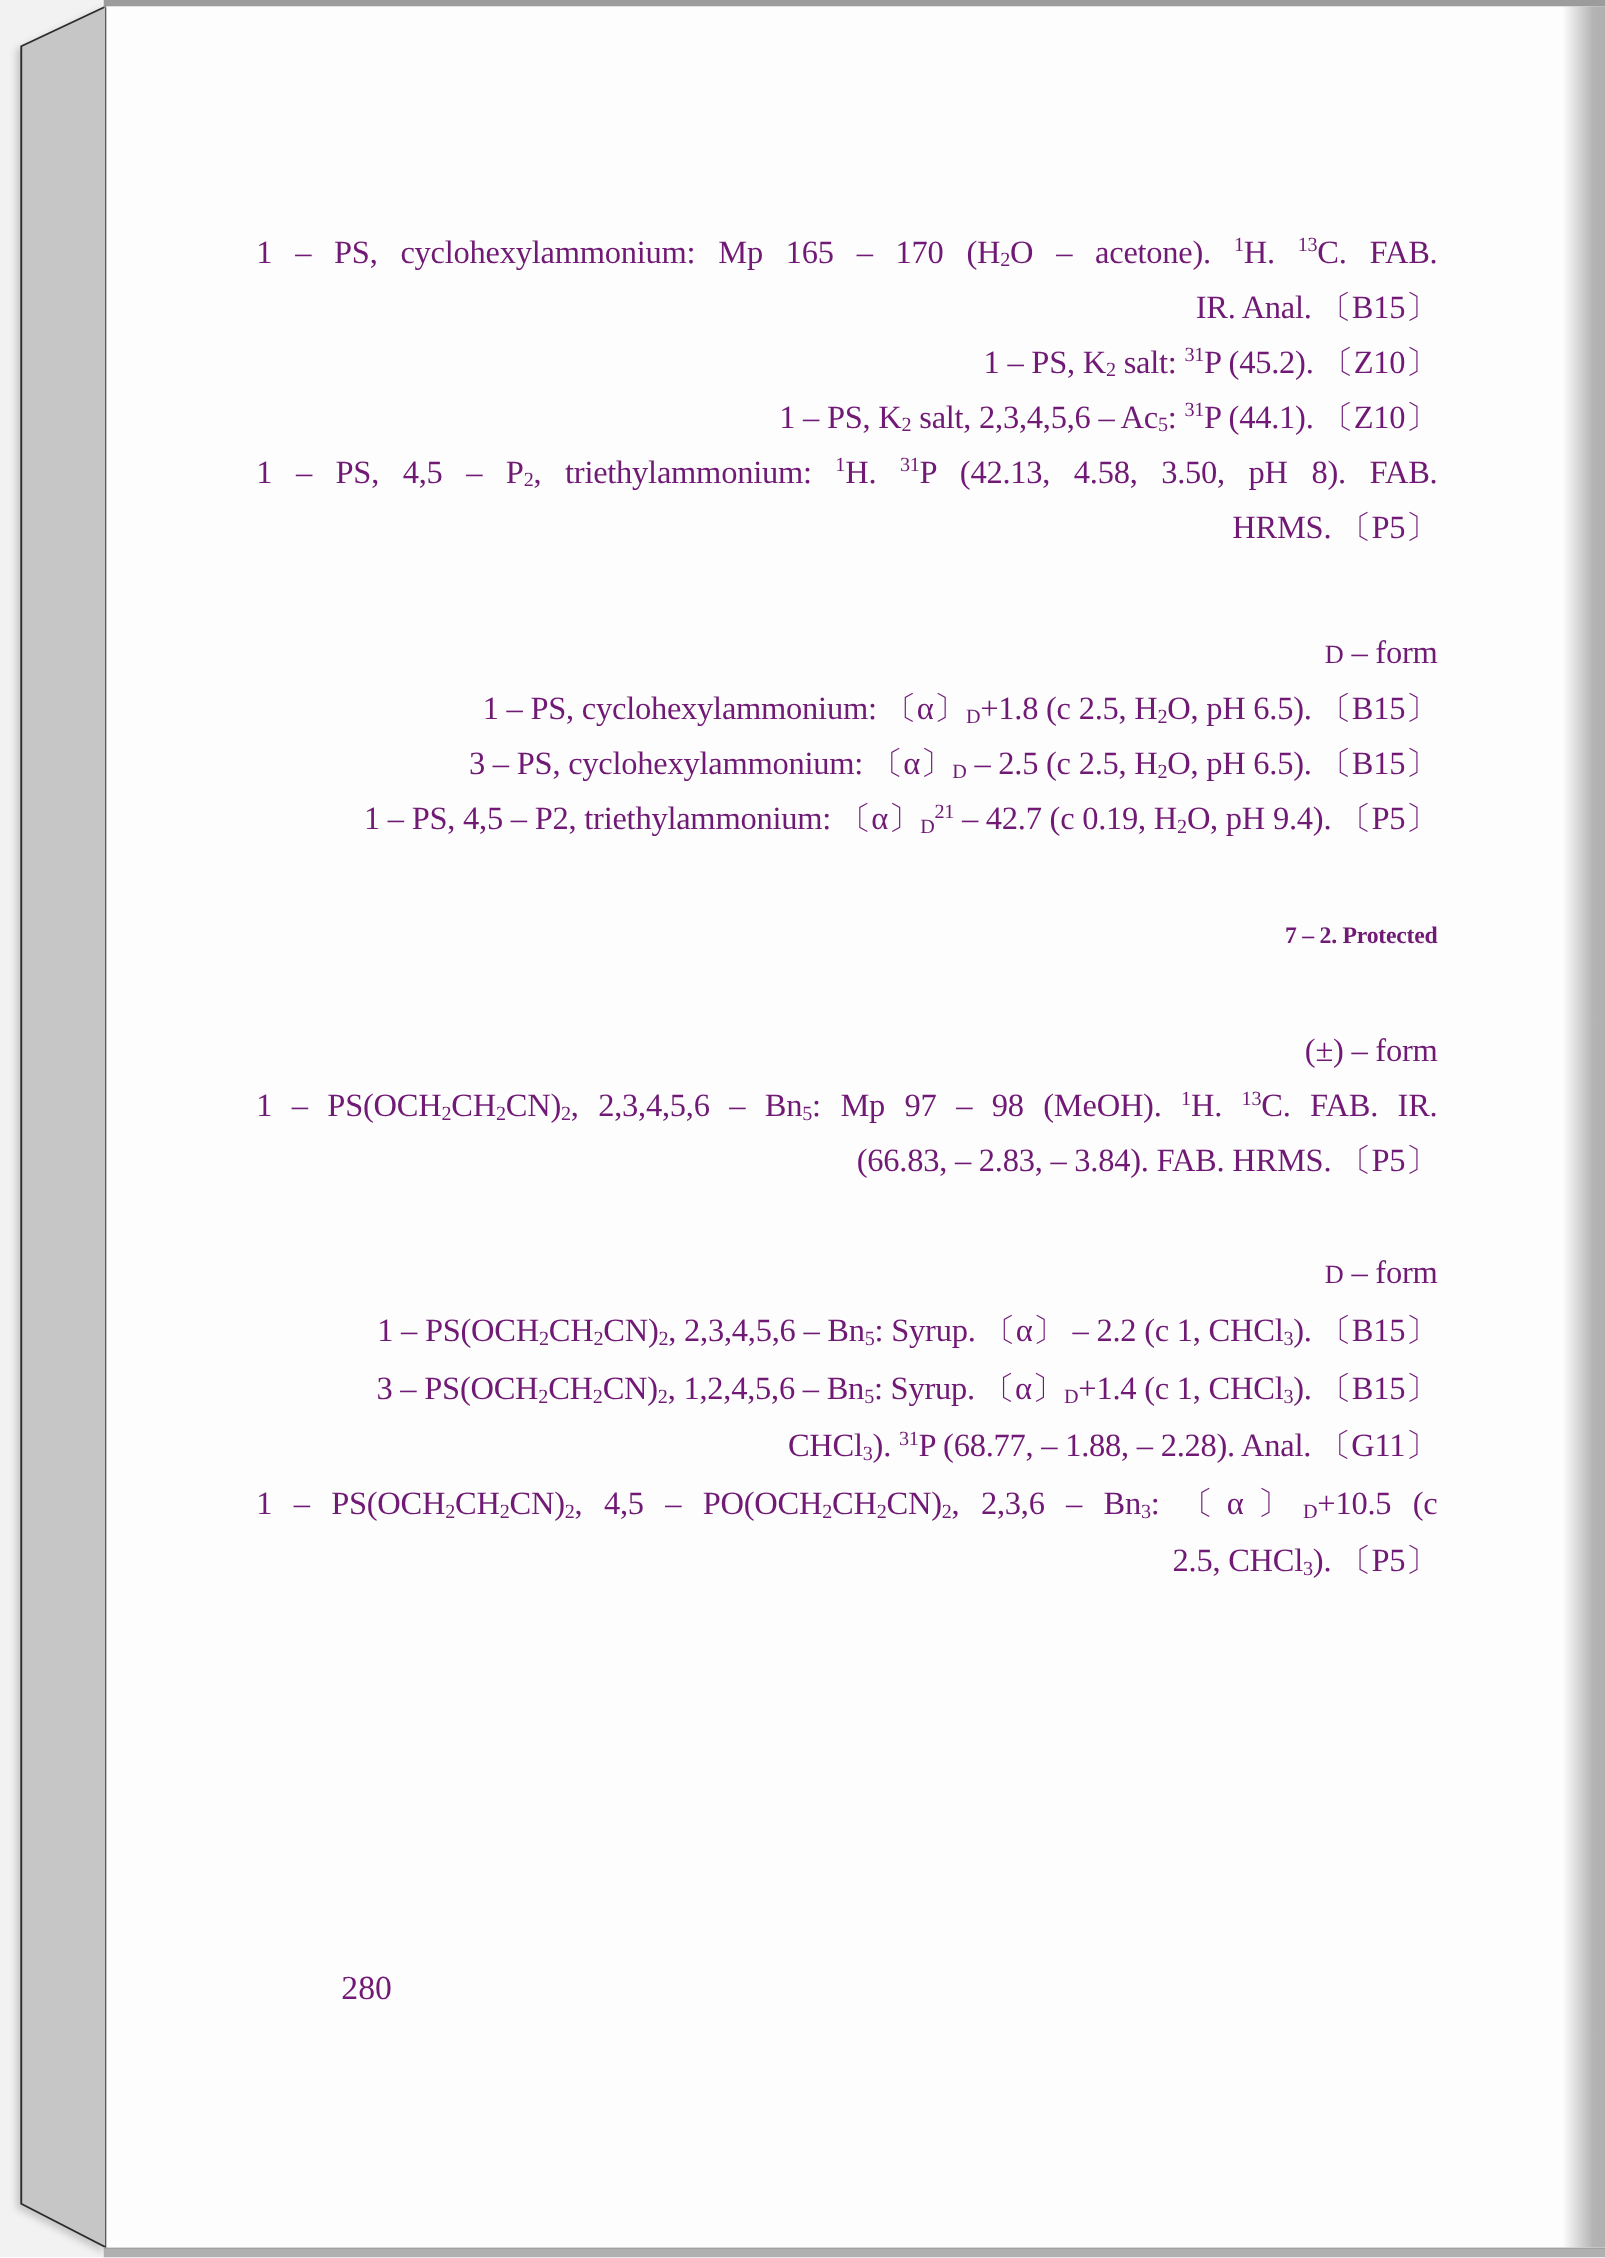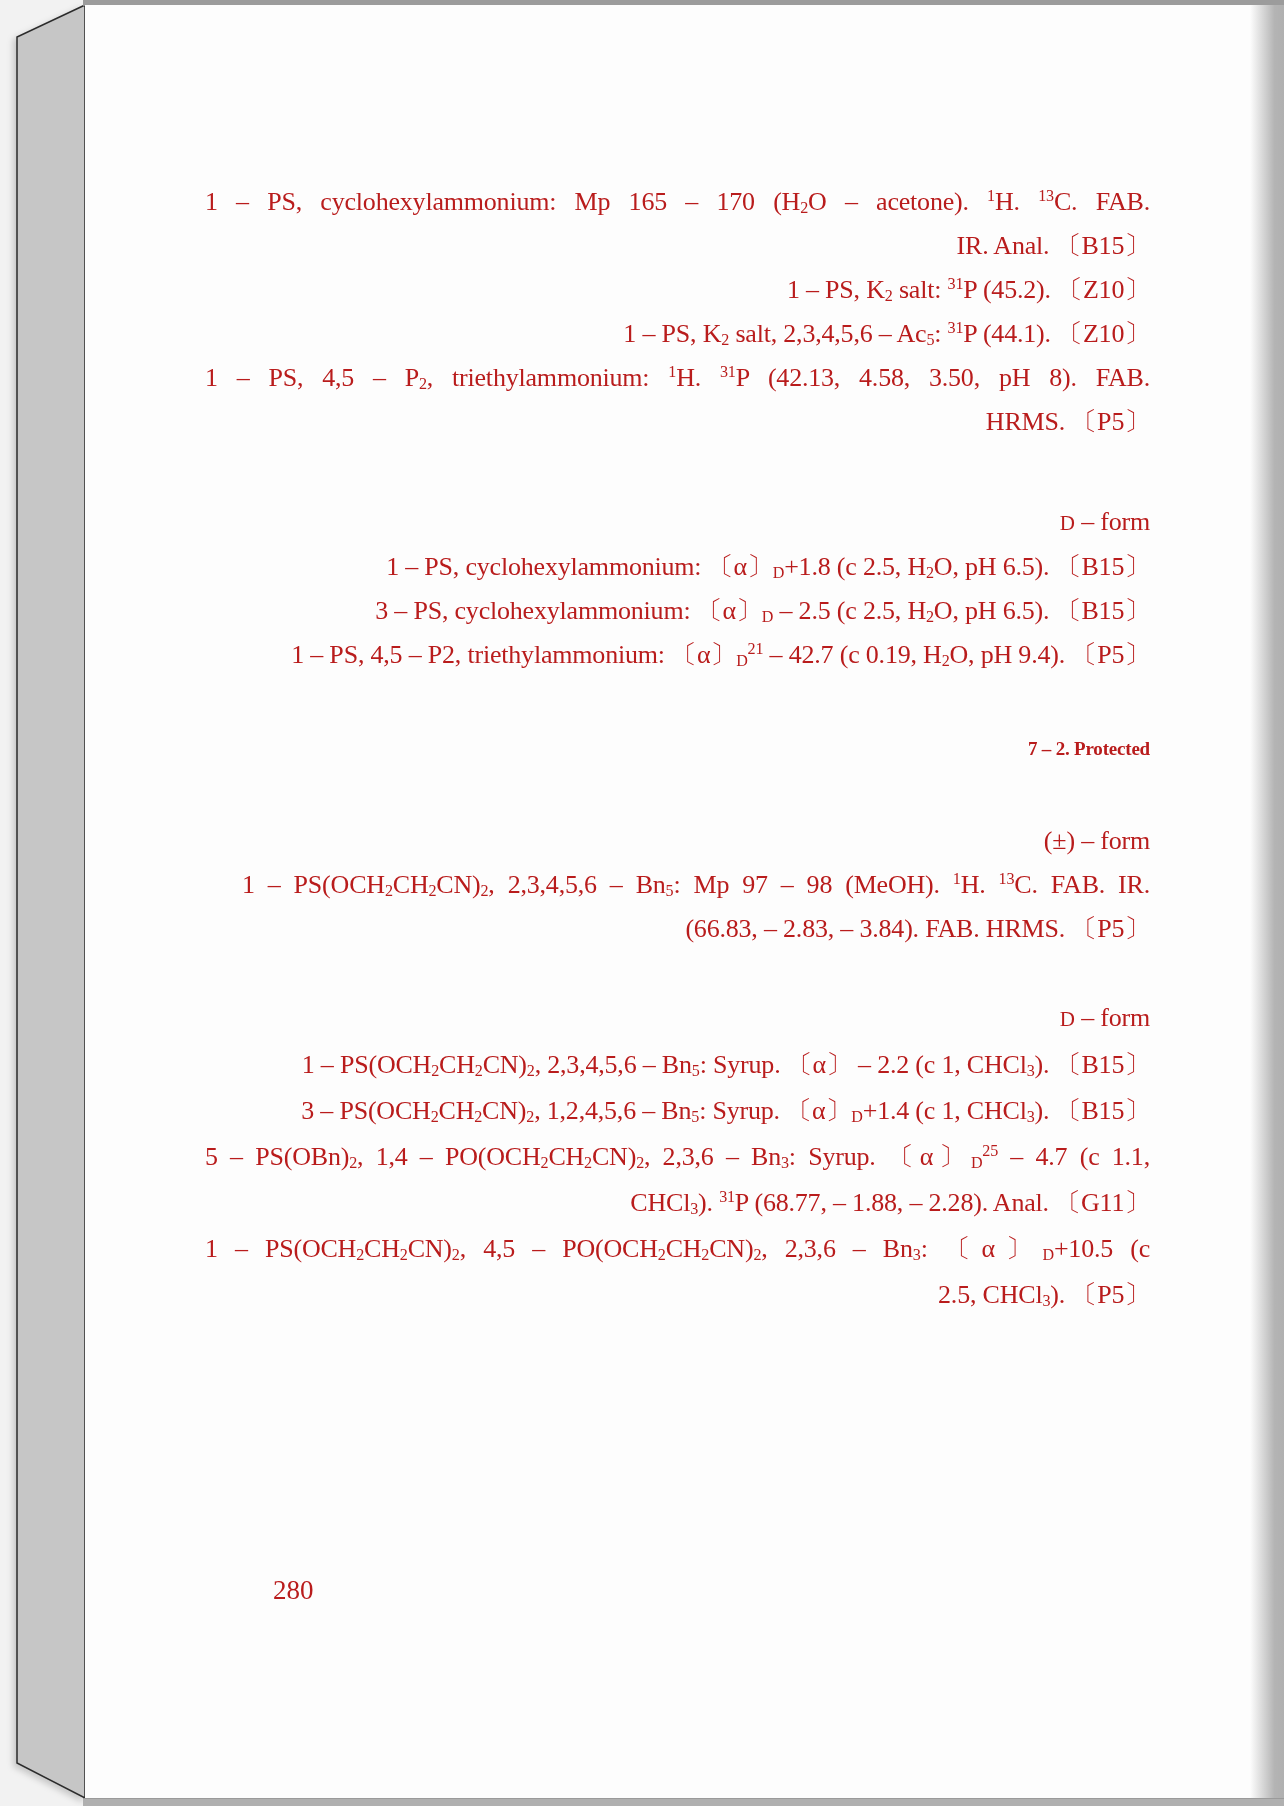--- a/index.html
+++ b/index.html
@@ -1,20 +1,20 @@
 <!DOCTYPE html>
 <html><head>
 <meta charset="utf-8">
 <style>
   html,body { margin:0; padding:0; }
   .canvas {
     position:relative; width:1284px; height:1806px;
     background:#f2f2f2; overflow:hidden;
     font-family:"Liberation Serif","DejaVu Serif",serif;
-    color:#b91c1c;
+    color:#701a75;
   }
   .book-side-svg { position:absolute; left:0; top:0; width:1284px; height:1806px; }
   .book-side-svg polygon { filter:drop-shadow(-3px 3px 3px rgba(0,0,0,0.18)); }
   .top-strip {
     position:absolute; left:83px; top:0; width:1201px; height:5px;
     background:#9c9c9c; border-bottom:1px solid #8a8a8a;
   }
   .bottom-strip {
     position:absolute; left:83px; top:1798px; width:1201px; height:8px;
     background:#b0b0b0; border-top:1px solid #9a9a9a;
@@ -29,21 +29,21 @@
   }
   .text-column {
     position:absolute; left:120px; top:175px; width:945px;
     font-size:26px; line-height:44px; letter-spacing:-0.2px;
   }
   .line { text-align:right; }
   .line.justify { text-align:justify; text-align-last:justify; }
   .block.heading .line { font-weight:bold; padding-left:57px; font-size:19px; }
   .text-column .block:nth-child(2) { margin-top:56px; }
   .text-column .block:nth-child(3) { margin-top:50px; }
-  .text-column .block:nth-child(4) { margin-top:48px;margin-left:37px; }
+  .text-column .block:nth-child(4) { margin-top:48px; }
   .text-column .block:nth-child(5) { margin-top:44px; }
   .text-column .block:nth-child(5) .line { line-height:46px; }
   sup { font-size:62%; line-height:0; vertical-align:baseline; position:relative; top:-0.55em; }
   sub { font-size:62%; line-height:0; vertical-align:baseline; position:relative; top:0.18em; }
   .sc { font-size:81%; }
   .page-number {
     position:absolute; left:188px; top:1563px;
     font-size:27px; line-height:44px;
   }
 </style>
@@ -80,21 +80,20 @@
         </div>
         <div class="block entries">
           <div class="line">(±) – form</div>
           <div class="line justify">1 – PS(OCH<sub>2</sub>CH<sub>2</sub>CN)<sub>2</sub>, 2,3,4,5,6 – Bn<sub>5</sub>: Mp 97 – 98 (MeOH). <sup>1</sup>H. <sup>13</sup>C. FAB. IR.</div>
           <div class="line">(66.83, – 2.83, – 3.84). FAB. HRMS. 〔P5〕</div>
         </div>
         <div class="block entries">
           <div class="line"><span class="sc">D</span> – form</div>
           <div class="line">1 – PS(OCH<sub>2</sub>CH<sub>2</sub>CN)<sub>2</sub>, 2,3,4,5,6 – Bn<sub>5</sub>: Syrup. 〔α〕 – 2.2 (c 1, CHCl<sub>3</sub>). 〔B15〕</div>
           <div class="line">3 – PS(OCH<sub>2</sub>CH<sub>2</sub>CN)<sub>2</sub>, 1,2,4,5,6 – Bn<sub>5</sub>: Syrup. 〔α〕<sub>D</sub>+1.4 (c 1, CHCl<sub>3</sub>). 〔B15〕</div>
-          <div class="line justify">5 – PS(OBn)<sub>2</sub>, 1,4 – PO(OCH<sub>2</sub>CH<sub>2</sub>CN)<sub>2</sub>, 2,3,6 – Bn<sub>3</sub>: Syrup. 〔α〕<sub>D</sub><sup>25</sup> – 4.7 (c 1.1,</div>
           <div class="line">CHCl<sub>3</sub>). <sup>31</sup>P (68.77, – 1.88, – 2.28). Anal. 〔G11〕</div>
           <div class="line justify">1 – PS(OCH<sub>2</sub>CH<sub>2</sub>CN)<sub>2</sub>, 4,5 – PO(OCH<sub>2</sub>CH<sub>2</sub>CN)<sub>2</sub>, 2,3,6 – Bn<sub>3</sub>: 〔α〕<sub>D</sub>+10.5 (c</div>
           <div class="line">2.5, CHCl<sub>3</sub>). 〔P5〕</div>
         </div>
       </div>
     <div class="page-number">280</div>
     <div class="right-shade"></div>
   </div>
 
 </div>

